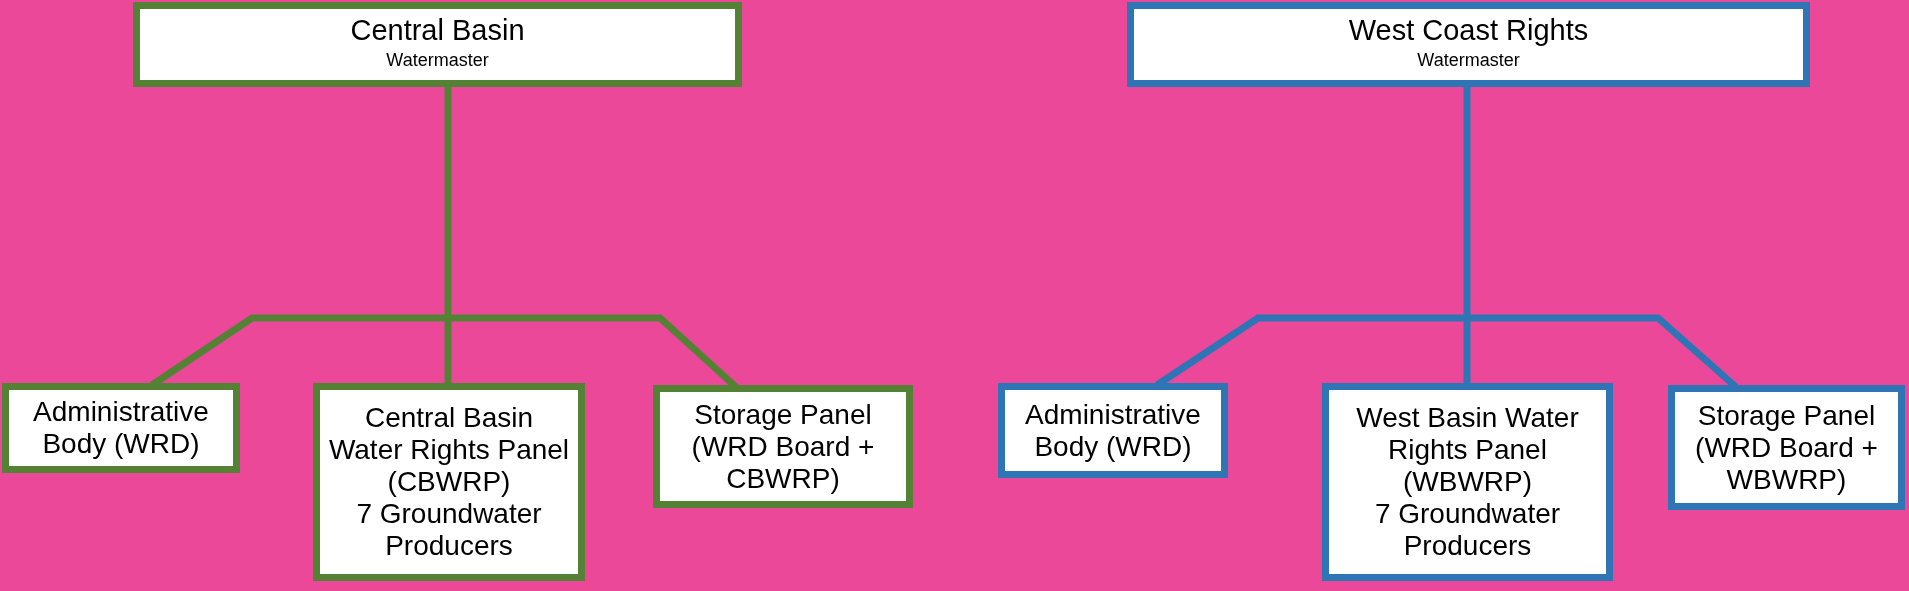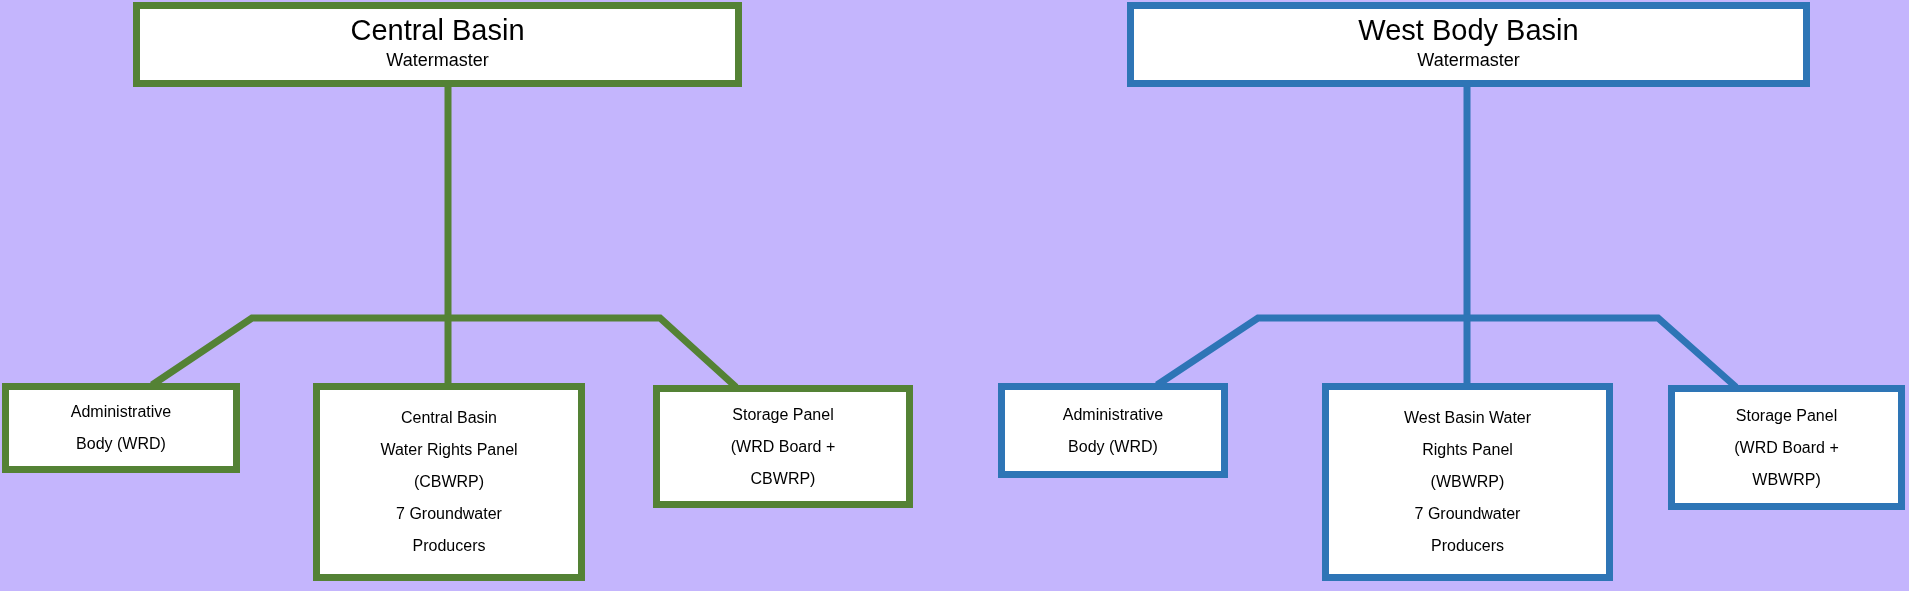--- a/index.html
+++ b/index.html
@@ -4,21 +4,21 @@
 <style>
   html, body {
     margin: 0;
     padding: 0;
     background: #ffffff;
   }
   .canvas {
     position: relative;
     width: 1909px;
     height: 591px;
-    background: #c4b5fd;
+    background: #ec4899;
     font-family: "Liberation Sans", sans-serif;
     color: #000000;
     overflow: hidden;
   }
   .connectors {
     position: absolute;
     left: 0;
     top: 0;
     width: 1909px;
     height: 591px;
@@ -36,21 +36,21 @@
     border: 7px solid #444444; 
     background: #ffffff;
     display: flex;
     flex-direction: column;
     align-items: center;
     justify-content: center;
     text-align: center;
   }
   .node .text {
     white-space: pre-line;
-    font-size: 16px;
+    font-size: 28px;
     line-height: 32px;
   }
   .root-title {
     font-size: 29px;
     line-height: 31px;
   }
   .root-subtitle {
     font-size: 18px;
     line-height: 28px;
   }
@@ -87,21 +87,21 @@
 Producers</div>
   </div>
 
   <div class="node" style="left: 653px; top: 385px; width: 260px; height: 123px; border-color: rgb(84, 130, 53);">
     <div class="text">Storage Panel
 (WRD Board +
 CBWRP)</div>
   </div>
 
   <div class="node" style="left: 1127px; top: 2px; width: 683px; height: 85px; border-color: rgb(46, 117, 182);">
-    <div class="root-title">West Body Basin</div>
+    <div class="root-title">West Coast Rights</div>
     <div class="root-subtitle">Watermaster</div>
   </div>
 
   <div class="node" style="left: 998px; top: 383px; width: 230px; height: 95px; border-color: rgb(46, 117, 182);">
     <div class="text">Administrative
 Body (WRD)</div>
   </div>
 
   <div class="node" style="left: 1322px; top: 383px; width: 291px; height: 198px; border-color: rgb(46, 117, 182);">
     <div class="text">West Basin Water

